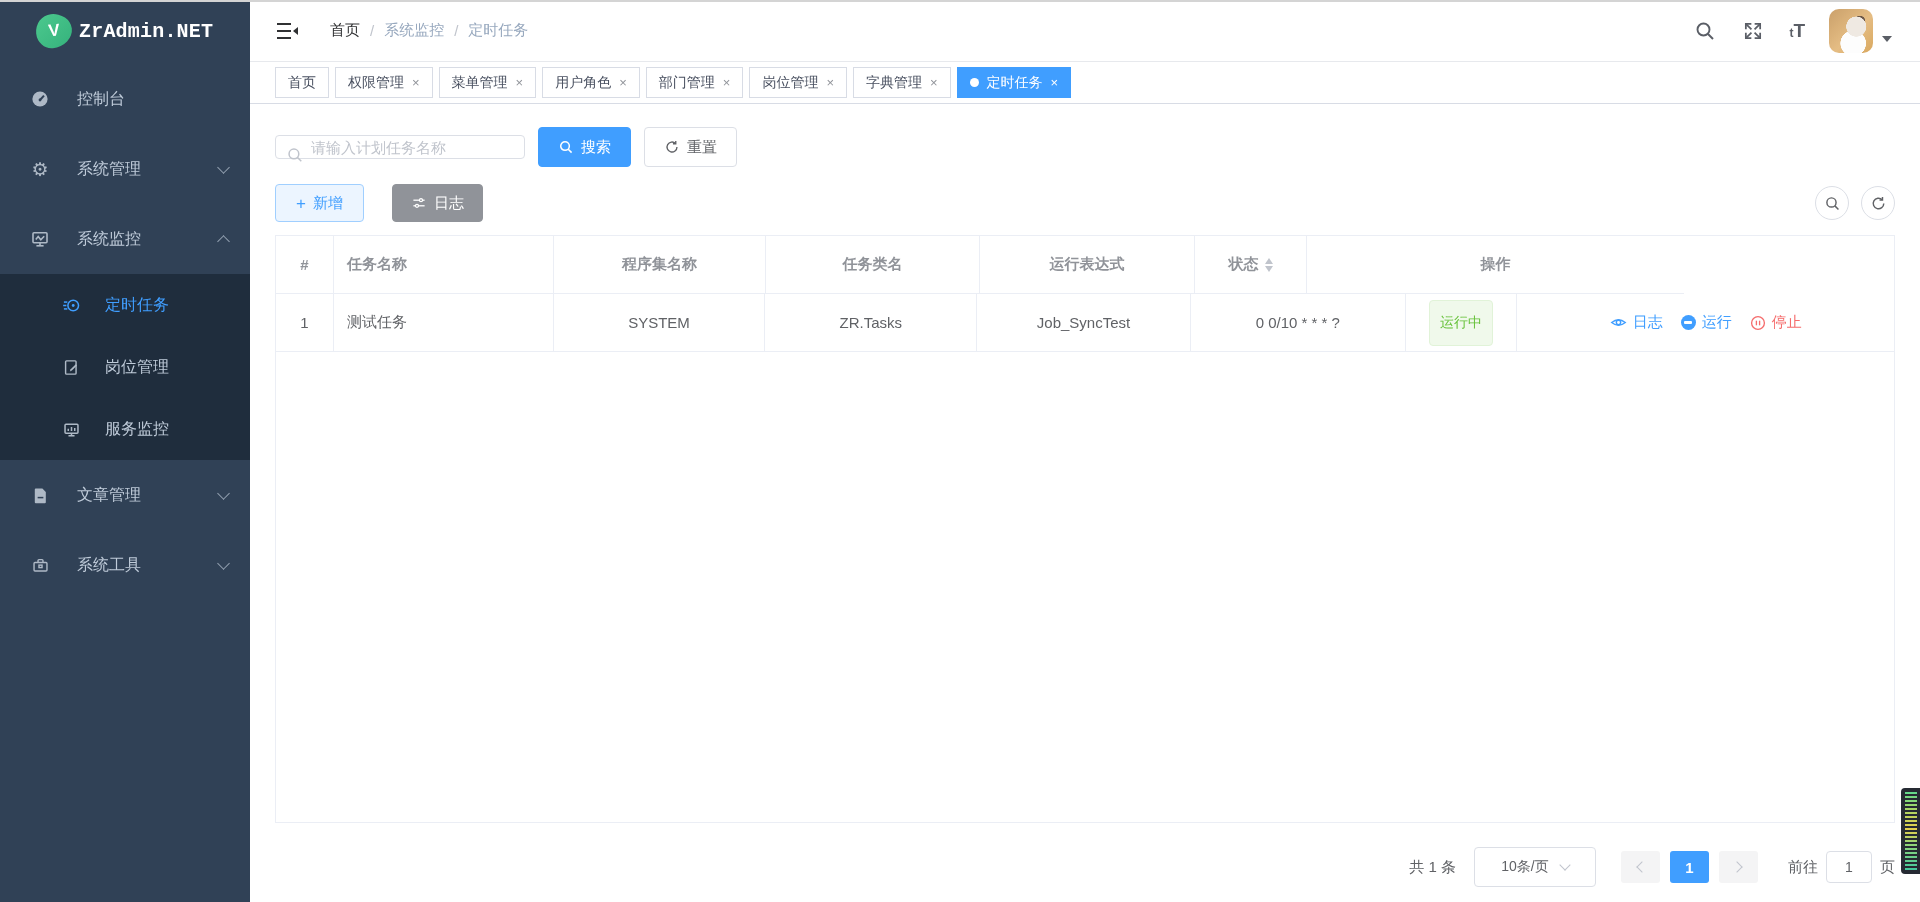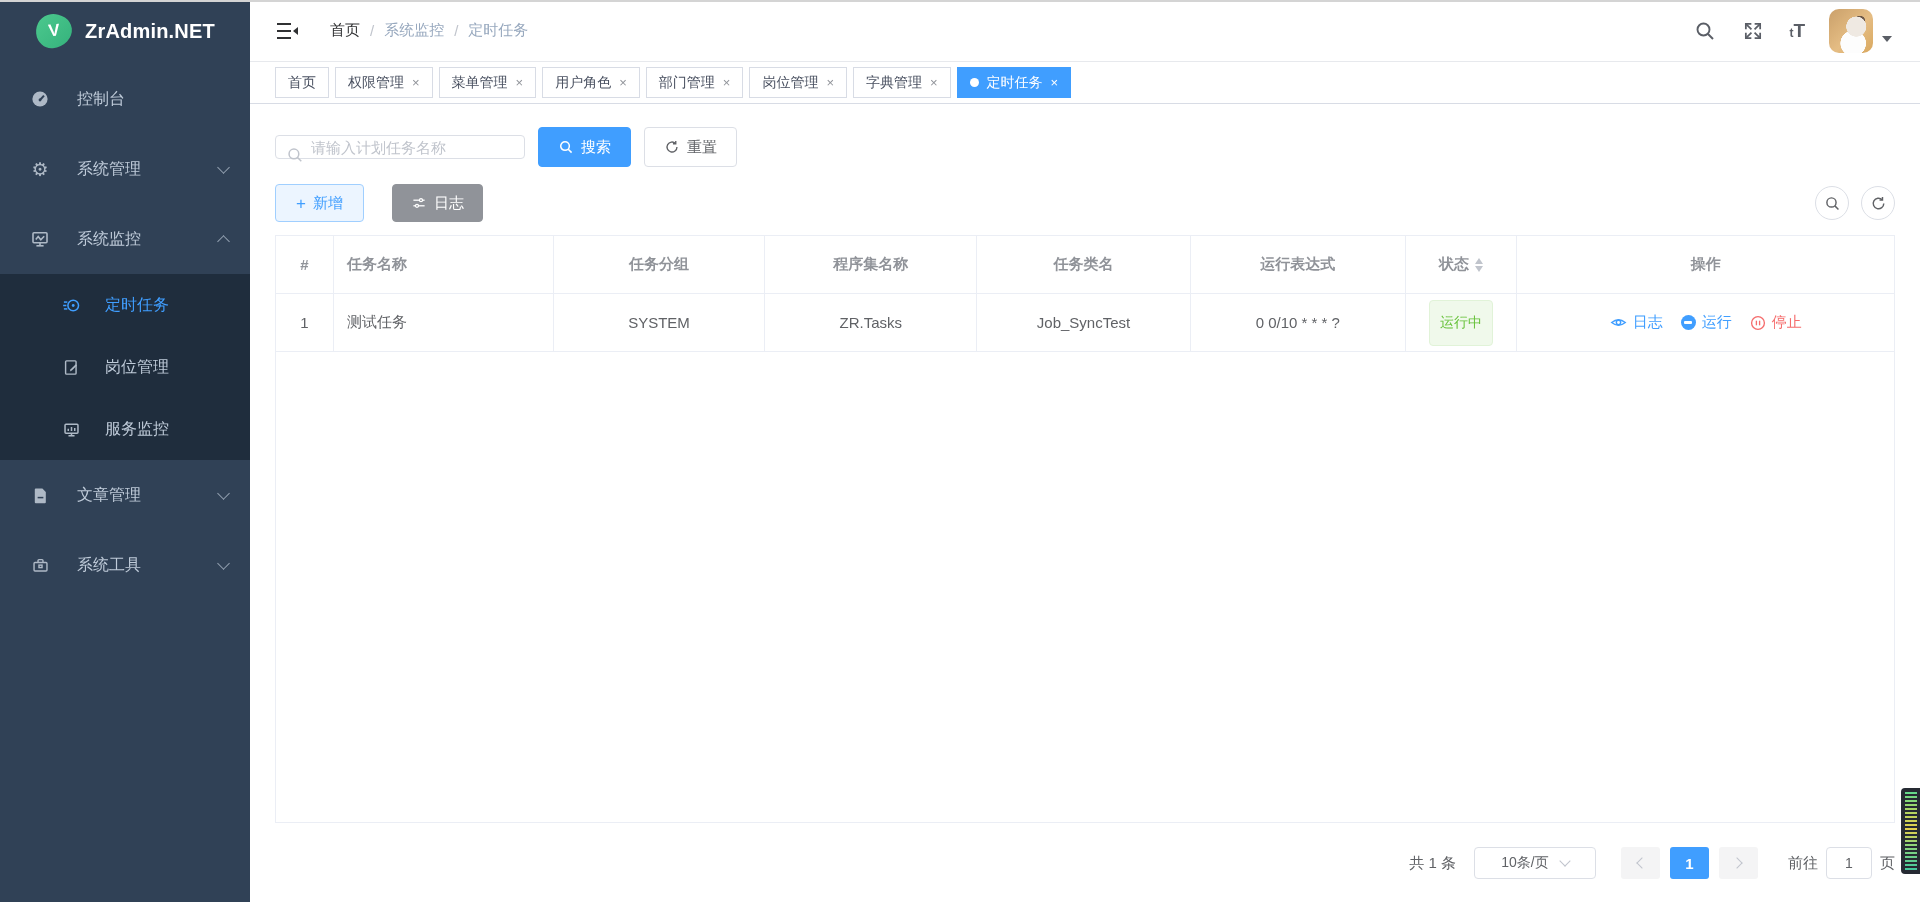--- a/index.html
+++ b/index.html
@@ -7,21 +7,21 @@
               font-family:"Liberation Sans","DejaVu Sans",sans-serif; }
   .window-top-line { position:fixed; top:0; left:0; width:100%; height:2px; background:#d4d4d4; z-index:99; }
 
   
   .sidebar { position:fixed; left:0; top:0; width:250px; height:902px; background:#304156; z-index:10; }
   .logo { height:62px; display:flex; align-items:center; padding-left:36px; cursor:pointer; }
   .logo-blob { width:36px; height:34px; background:linear-gradient(140deg,#4cc98e,#35b27c);
                border-radius:46% 54% 58% 42% / 52% 48% 52% 48%; transform:rotate(-6deg);
                display:flex; align-items:center; justify-content:center;
                color:#fff; font-weight:bold; font-size:17px; }
-  .logo-text { color:#fff; font-weight:bold; font-size:20px; margin-left:13px; letter-spacing:.2px; }
+  .logo-text { color:#fff; font-weight:bold; font-size:20px; margin-left:7px; letter-spacing:.2px;font-family:Liberation Mono, monospace; }
 
   .menu { margin-top:2px; }
   .menu-item { height:70px; display:flex; align-items:center; padding-left:30px; position:relative;
                color:#bfcbd9; font-size:16px; cursor:pointer; }
   .menu-item .mi-icon { width:20px; height:20px; margin-right:27px; color:#aeb9c6; display:flex; align-items:center; justify-content:center; }
   .submenu { background:#1f2d3d; }
   .sub-item { height:62px; display:flex; align-items:center; padding-left:62px; color:#bfcbd9; font-size:16px; cursor:pointer; }
   .sub-item .mi-icon { width:19px; height:19px; margin-right:24px; color:#aeb9c6; display:flex; align-items:center; justify-content:center; }
   .sub-item.active, .sub-item.active .mi-icon { color:#409eff; }
   .chev { position:absolute; right:22px; width:9px; height:9px; border-right:1.6px solid #93a1b1; border-bottom:1.6px solid #93a1b1; }
@@ -103,21 +103,21 @@
                   padding:13px 10px; border-radius:4px; }
   .actions { display:flex; gap:18px; align-items:center; }
   .act-link { display:inline-flex; align-items:center; gap:6px; color:#409eff; font-size:15px; cursor:pointer; }
   .act-link.danger { color:#f56c6c; }
   .run-ico { width:15px; height:15px; border-radius:50%; background:#409eff; position:relative; }
   .run-ico::after { content:""; position:absolute; left:3.5px; top:6.2px; width:8px; height:2.4px; background:#fff; border-radius:1px; }
 
   
   .pagination { display:flex; align-items:center; justify-content:flex-end; margin-top:24px; font-size:15px; color:#606266; }
   .pg-total { margin-right:18px; }
-  .pg-size { width:122px; height:32px; border:1px solid #dcdfe6; border-radius:4px; display:flex; align-items:center;
+  .pg-size { width:122px; height:40px; border:1px solid #dcdfe6; border-radius:4px; display:flex; align-items:center;
              justify-content:center; gap:12px; cursor:pointer; color:#606266; font-size:14px; }
   .sel-chev { width:8px; height:8px; border-right:1.5px solid #c0c4cc; border-bottom:1.5px solid #c0c4cc;
               transform:rotate(45deg); margin-top:-4px; }
   .pg-btn { width:39px; height:32px; background:#f4f4f5; border-radius:3px; display:flex; align-items:center;
             justify-content:center; cursor:pointer; }
   .pg-prev { margin-left:25px; }
   .pg-chev { width:8px; height:8px; border-right:1.8px solid #c0c4cc; border-bottom:1.8px solid #c0c4cc; }
   .pg-chev.left { transform:rotate(135deg); margin-left:3px; }
   .pg-chev.right { transform:rotate(-45deg); margin-right:3px; }
   .pg-page { width:39px; height:32px; margin-left:10px; background:#409eff; color:#fff; border-radius:3px;
@@ -381,21 +381,20 @@
               <polyline points="14.7,2.4 14.7,5.9 11.2,5.9"></polyline>
             </svg>
         </span>
       </div>
     </div>
 
     <div class="table-wrap">
       <div class="t-row">
         <div class="t-cell th c0">#</div>
         <div class="t-cell th c1">任务名称</div>
-        <div class="t-cell th c2">任务分组</div>
         <div class="t-cell th c3">程序集名称</div>
         <div class="t-cell th c4">任务类名</div>
         <div class="t-cell th c5">运行表达式</div>
         <div class="t-cell th c6">
           <span>状态</span>
           <span class="sort-carets">
               <span class="car-up"></span>
               <span class="car-dn"></span>
             </span>
         </div>

